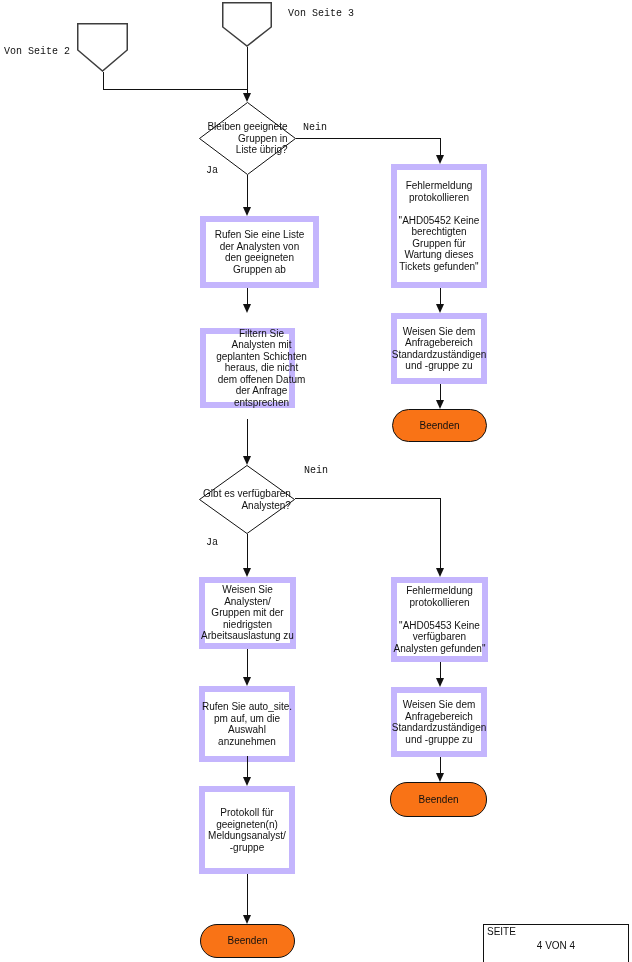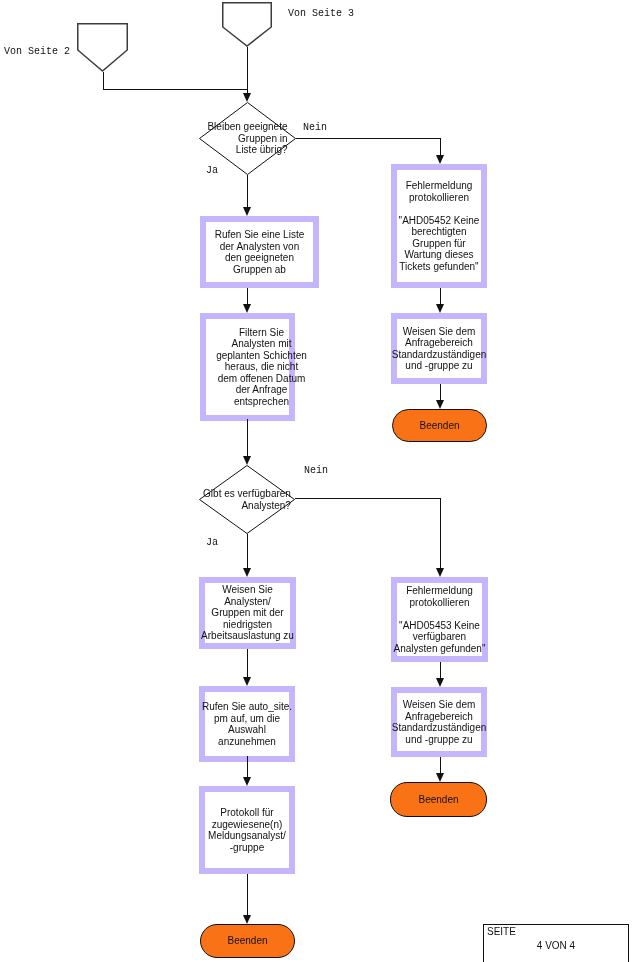--- a/index.html
+++ b/index.html
@@ -80,21 +80,21 @@
   <div class="vline" style="left:247px;top:175px;height:33px;"></div>
   <div class="arrow-down" style="left:243px;top:207px;"></div>
 
   <div class="rect pre" style="left:200px;top:216px;width:119px;height:72px;">Rufen Sie eine Liste
 der Analysten von
 den geeigneten
 Gruppen ab</div>
   <div class="vline" style="left:247px;top:288px;height:17px;"></div>
   <div class="arrow-down" style="left:243px;top:304px;"></div>
 
-  <div class="rect pre" style="left:200px;top:313px;width:95px;height:108px;padding-left:28px;">Filtern Sie
+  <div class="rect pre" style="left:200px;top:328px;width:95px;height:80px;padding-left:28px;">Filtern Sie
 Analysten mit
 geplanten Schichten
 heraus, die nicht
 dem offenen Datum
 der Anfrage
 entsprechen</div>
   <div class="vline" style="left:247px;top:419px;height:38px;"></div>
   <div class="arrow-down" style="left:243px;top:456px;"></div>
 
   <div class="diamond" style="left:199px;top:465px;width:96px;height:69px;">
@@ -123,21 +123,21 @@
   <div class="arrow-down" style="left:243px;top:677px;"></div>
 
   <div class="rect pre" style="left:199px;top:686px;width:96px;height:76px;">Rufen Sie auto_site.
 pm auf, um die
 Auswahl
 anzunehmen</div>
   <div class="vline" style="left:247px;top:756px;height:22px;"></div>
   <div class="arrow-down" style="left:243px;top:777px;"></div>
 
   <div class="rect pre" style="left:199px;top:786px;width:96px;height:88px;">Protokoll für
-zugewiesene(n)
+geeigneten(n)
 Meldungsanalyst/
 -gruppe</div>
   <div class="vline" style="left:247px;top:874px;height:42px;"></div>
   <div class="arrow-down" style="left:243px;top:915px;"></div>
 
   <div class="term" style="left:200px;top:924px;width:95px;height:34px;">Beenden</div>
 
   <div class="rect pre" style="left:391px;top:164px;width:96px;height:124px;">Fehlermeldung
 protokollieren
 

